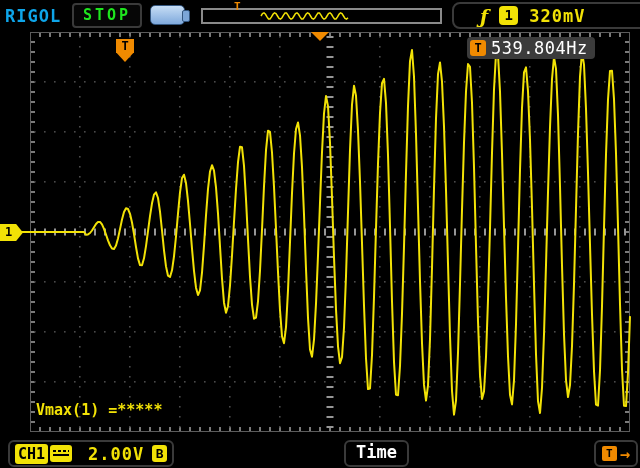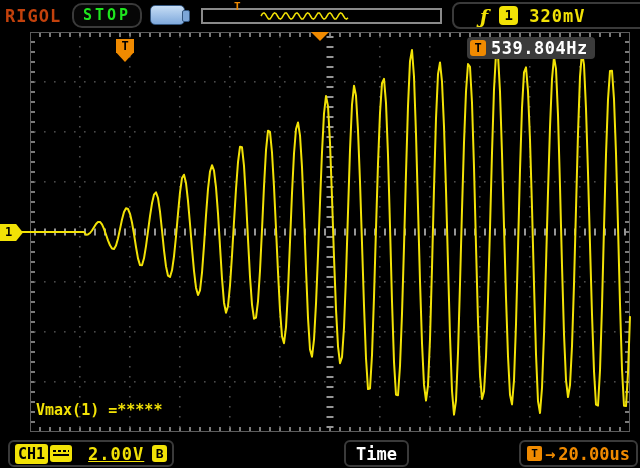--- a/index.html
+++ b/index.html
@@ -2,23 +2,23 @@
 <html><head>
 <meta charset="utf-8">
 <style>
   html,body{margin:0;padding:0;background:#000;}
   .stage{position:relative;width:640px;height:468px;background:#000;overflow:hidden;
          font-family:"DejaVu Sans Mono", monospace;}
 
   
   .topbar{position:absolute;left:0;top:0;width:640px;height:31px;background:#000;}
   .brand{position:absolute;left:5px;top:6px;font-size:17px;font-weight:bold;
-         color:#c2410c;letter-spacing:1px;}
+         color:#0ea5e9;letter-spacing:1px;}
   .stopbadge{position:absolute;left:72px;top:3px;width:66px;height:21px;
-         border:2px solid #3a3a3a;border-radius:10px;background:#060606;
+         border:2px solid #3a3a3a;border-radius:4px;background:#060606;
          color:#1ee51e;font-size:15px;font-weight:bold;letter-spacing:3px;
          text-align:center;line-height:21px;}
   .usb{position:absolute;left:150px;top:5px;width:33px;height:18px;border-radius:5px;
          background:linear-gradient(#c6ddf5,#7fa9dc);border:1px solid #33567f;}
   .usb .nub{position:absolute;right:-6px;top:4px;width:6px;height:10px;border-radius:2px;
          background:#7ca6d8;border:1px solid #33567f;}
   .preview{position:absolute;left:201px;top:8px;width:237px;height:12px;
          border:2px solid #8a8a8a;background:#000;}
   .ptrig{position:absolute;left:31px;top:-10px;color:#f08a00;font-size:11px;font-weight:bold;}
   .squiggle{position:absolute;left:58px;top:1px;overflow:visible;}
@@ -37,46 +37,46 @@
   .trigflag{position:absolute;left:86px;top:7px;width:18px;height:23px;background:#f08a00;
          clip-path:polygon(0 0,100% 0,100% 58%,50% 100%,0 58%);
          color:#000;font-size:12px;font-weight:bold;text-align:center;line-height:15px;}
   .ctri{position:absolute;left:281px;top:0;width:0;height:0;
          border-left:9px solid transparent;border-right:9px solid transparent;
          border-top:9px solid #f08a00;}
   .freqbox{position:absolute;left:437px;top:5px;height:22px;background:#3b3b3b;
          border-radius:4px;display:flex;align-items:center;gap:5px;padding:0 7px 0 3px;}
   .tbadge{width:16px;height:16px;background:#f08a00;border-radius:3px;color:#000;
          font-size:12px;font-weight:bold;text-align:center;line-height:16px;flex:none;}
-  .fval{color:#fff;font-size:17px;font-weight:bold;letter-spacing:0.5px;}
+  .fval{color:#fff;font-size:17px;font-weight:normal;letter-spacing:0.5px;}
   .meas{position:absolute;left:6px;bottom:13px;display:flex;gap:72px;
          color:#f2e206;font-size:15px;font-weight:bold;}
 
   .ch1flag{position:absolute;left:0;top:224px;width:23px;height:17px;background:#f2e206;
          clip-path:polygon(0 0,70% 0,100% 50%,70% 100%,0 100%);
          color:#000;font-size:12px;font-weight:bold;line-height:17px;padding-left:5px;
          box-sizing:border-box;}
 
   
   .botbar{position:absolute;left:0;top:432px;width:640px;height:36px;background:#000;}
   .chbox{position:absolute;left:8px;top:8px;height:23px;border:2px solid #3a3a3a;
          border-radius:6px;background:#000;display:flex;align-items:center;
          gap:2px;padding:0 5px;}
   .chname{background:#f2e206;color:#000;font-size:15px;font-weight:bold;
          padding:1px 3px;border-radius:3px;text-align:center;}
   .coupling{width:22px;height:17px;background:#f2e206;border-radius:3px;display:block;}
   .coupling .dash{display:block;height:2px;margin:5px 3px 0;
          background:repeating-linear-gradient(90deg,#000 0 3px,rgba(0,0,0,0) 3px 5px);}
   .coupling .solid{display:block;height:2px;margin:2px 3px 0;background:#000;}
-  .vscale{color:#f2e206;font-size:17px;font-weight:bold;margin:0 6px 0 14px;letter-spacing:1px;text-decoration:underline;}
+  .vscale{color:#f2e206;font-size:17px;font-weight:bold;margin:0 6px 0 14px;letter-spacing:1px;}
   .bwbadge{width:15px;height:17px;background:#f2e206;border-radius:3px;color:#000;
          font-size:13px;font-weight:bold;text-align:center;line-height:17px;}
   .timebox{position:absolute;left:344px;top:8px;height:23px;border:2px solid #3a3a3a;
          border-radius:6px;display:flex;align-items:center;gap:12px;padding:0 10px;
-         color:#fff;font-size:17px;font-weight:bold;}
+         color:#fff;font-size:17px;font-weight:bold;flex-direction:column;}
   .delaybox{position:absolute;right:2px;top:8px;height:23px;border:2px solid #3a3a3a;
          border-radius:6px;display:flex;align-items:center;gap:3px;padding:0 6px;
          color:#f08a00;font-size:17px;font-weight:bold;}
   .tbadge2{width:15px;height:15px;background:#f08a00;border-radius:2px;color:#000;
          font-size:11px;font-weight:bold;text-align:center;line-height:15px;flex:none;}
 </style>
 </head>
 <body>
 
 <div class="stage">
@@ -1187,16 +1187,15 @@
         </span>
       <span class="vscale">2.00V</span>
       <span class="bwbadge">B</span>
     </div>
     <div class="timebox">
       <span>Time</span>
     </div>
     <div class="delaybox">
       <span class="tbadge2">T</span>
       <span>→</span>
-      <span>20.00us</span>
     </div>
   </div>
 </div>
 
 </body></html>

